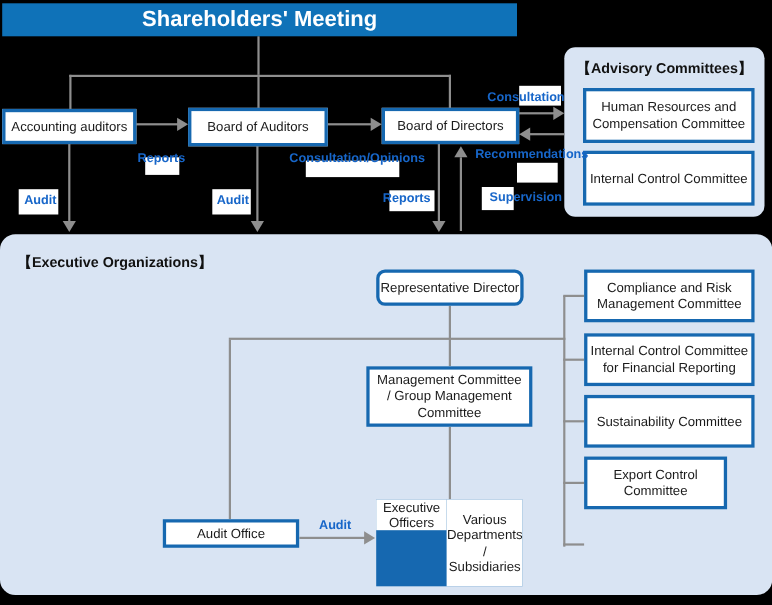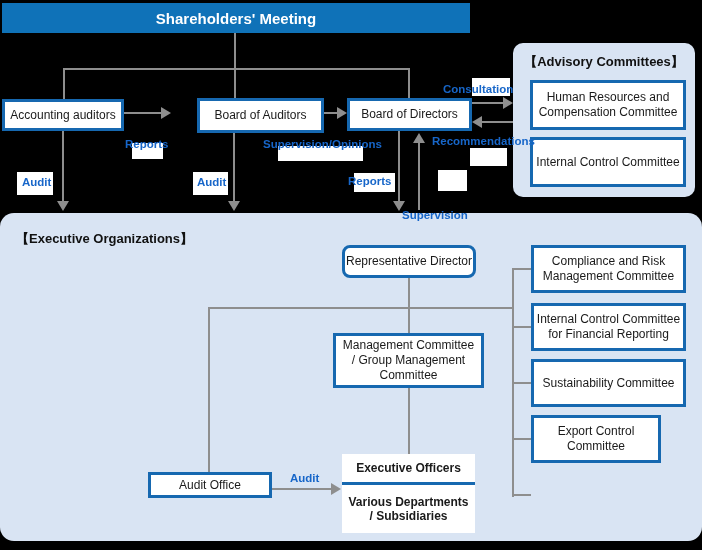--- a/index.html
+++ b/index.html
@@ -1,25 +1,25 @@
 <!DOCTYPE html>
 <html><head>
 <meta charset="utf-8">
 <style>
   html,body{margin:0;padding:0;background:#000;}
   #canvas{position:relative;width:702px;height:550px;background:#000;overflow:hidden;
           font-family:"Liberation Sans","DejaVu Sans",sans-serif;}
   .panel{position:absolute;background:#d9e4f3;}
-  .hdr{position:absolute;background:#0f72b8;color:#fff;font-weight:bold;font-size:15px;
+  .hdr{position:absolute;background:#0f72b8;color:#fff;font-weight:bold;font-size:20px;
        display:flex;align-items:center;justify-content:center;}
   .node{position:absolute;background:#fff;border:3px solid #1668b0;box-sizing:border-box;
         display:flex;align-items:center;justify-content:center;text-align:center;
         font-size:12px;color:#1a1a1a;line-height:1.25;white-space:pre-line;}
   .combo{position:absolute;background:#1668b0;box-sizing:border-box;padding:0;
-         display:flex;flex-direction:column;font-weight:bold;}
+         display:flex;flex-direction:row;}
   .combo .sec{background:#fff;display:flex;align-items:center;justify-content:center;
               text-align:center;font-size:12px;color:#1a1a1a;line-height:1.2;white-space:pre-line;}
   .combo .sec1{height:28px;margin-bottom:3px;}
   .combo .sec2{flex:1;}
   .hl{position:absolute;height:2px;background:#8e8e8e;}
   .vl{position:absolute;width:2px;background:#8e8e8e;}
   .ah{position:absolute;width:0;height:0;}
   .ah-r{border-top:6px solid transparent;border-bottom:6px solid transparent;border-left:10px solid #8e8e8e;}
   .ah-l{border-top:6px solid transparent;border-bottom:6px solid transparent;border-right:10px solid #8e8e8e;}
   .ah-d{border-left:6px solid transparent;border-right:6px solid transparent;border-top:10px solid #8e8e8e;}
@@ -74,50 +74,50 @@
   <div class="vl" style="left:512px;top:269px;height:228px;"></div>
   <div class="hl" style="left:512px;top:268px;width:19px;"></div>
   <div class="hl" style="left:512px;top:326px;width:19px;"></div>
   <div class="hl" style="left:512px;top:382px;width:19px;"></div>
   <div class="hl" style="left:512px;top:438px;width:19px;"></div>
   <div class="hl" style="left:512px;top:494px;width:19px;"></div>
   <div class="hl" style="left:272px;top:488px;width:62px;"></div>
   <div class="ah ah-r" style="left:331px;top:483px;"></div>
 
   <div class="node" style="left:2px;top:99px;width:122px;height:32px;">Accounting auditors</div>
-  <div class="node" style="left:171px;top:98px;width:127px;height:35px;margin-left:26px;">Board of Auditors</div>
+  <div class="node" style="left:171px;top:98px;width:127px;height:35px;">Board of Auditors</div>
   <div class="node" style="left:347px;top:98px;width:125px;height:33px;">Board of Directors</div>
 
   <div class="node" style="left:530px;top:80px;width:156px;height:50px;">Human Resources and
 Compensation Committee</div>
   <div class="node" style="left:530px;top:137px;width:156px;height:50px;">Internal Control Committee</div>
 
   <div class="lblbg" style="left:132px;top:143px;width:31px;height:16px;"></div>
   <div class="lbl" style="left:125px;top:137px;">Reports</div>
 
   <div class="lblbg" style="left:278px;top:146px;width:85px;height:15px;"></div>
-  <div class="lbl" style="left:263px;top:137px;">Supervision/Opinions</div>
+  <div class="lbl" style="left:263px;top:137px;">Consultation/Opinions</div>
 
   <div class="lblbg" style="left:472px;top:78px;width:38px;height:18px;"></div>
   <div class="lbl" style="left:443px;top:82px;">Consultation</div>
 
   <div class="lblbg" style="left:470px;top:148px;width:37px;height:18px;"></div>
   <div class="lbl" style="left:432px;top:134px;">Recommendations</div>
 
   <div class="lblbg" style="left:17px;top:172px;width:36px;height:23px;"></div>
   <div class="lbl" style="left:22px;top:175px;">Audit</div>
 
   <div class="lblbg" style="left:193px;top:172px;width:35px;height:23px;"></div>
   <div class="lbl" style="left:197px;top:175px;">Audit</div>
 
   <div class="lblbg" style="left:354px;top:173px;width:41px;height:19px;"></div>
   <div class="lbl" style="left:348px;top:174px;">Reports</div>
 
   <div class="lblbg" style="left:438px;top:170px;width:29px;height:21px;"></div>
-  <div class="lbl" style="left:402px;top:173px;margin-top:35px;">Supervision</div>
+  <div class="lbl" style="left:445px;top:173px;">Supervision</div>
 
   <div class="node" style="left:342px;top:245px;width:134px;height:33px;border-radius:8px;">Representative Director</div>
   <div class="node" style="left:333px;top:333px;width:151px;height:55px;">Management Committee
 / Group Management
 Committee</div>
   <div class="node" style="left:148px;top:472px;width:124px;height:26px;">Audit Office</div>
 
   <div class="lbl" style="left:290px;top:471px;">Audit</div>
 
   <div class="combo" style="left:342px;top:454px;width:133px;height:79px;">

